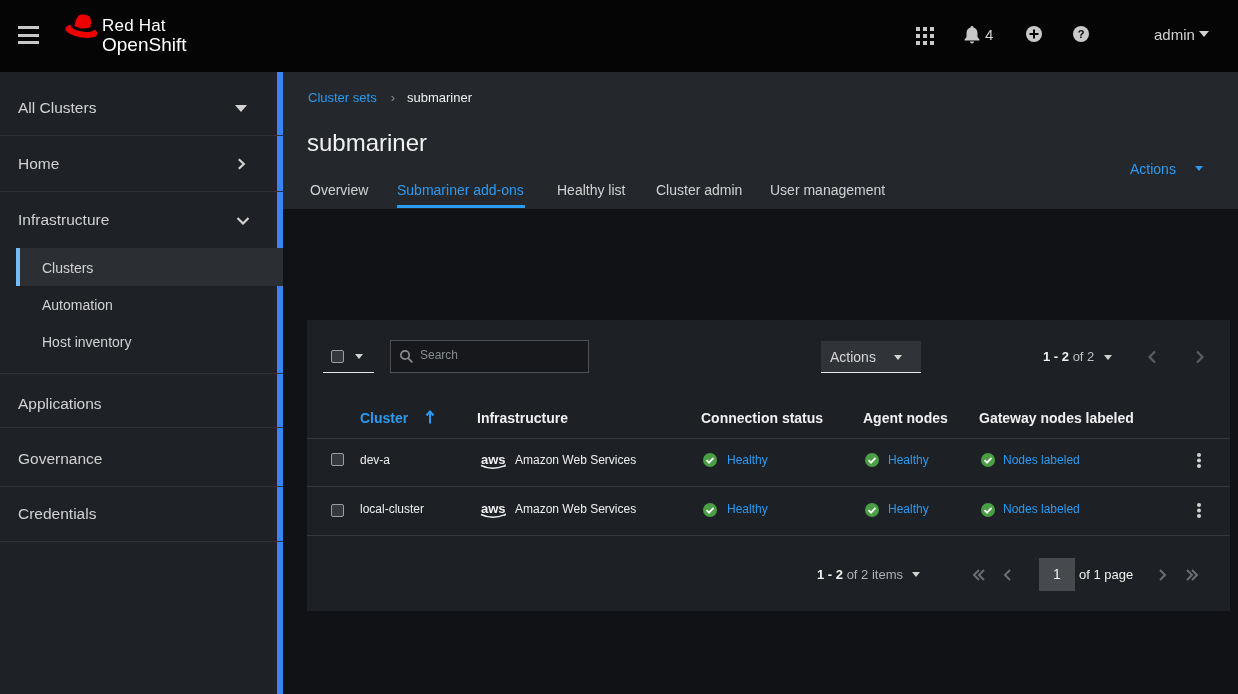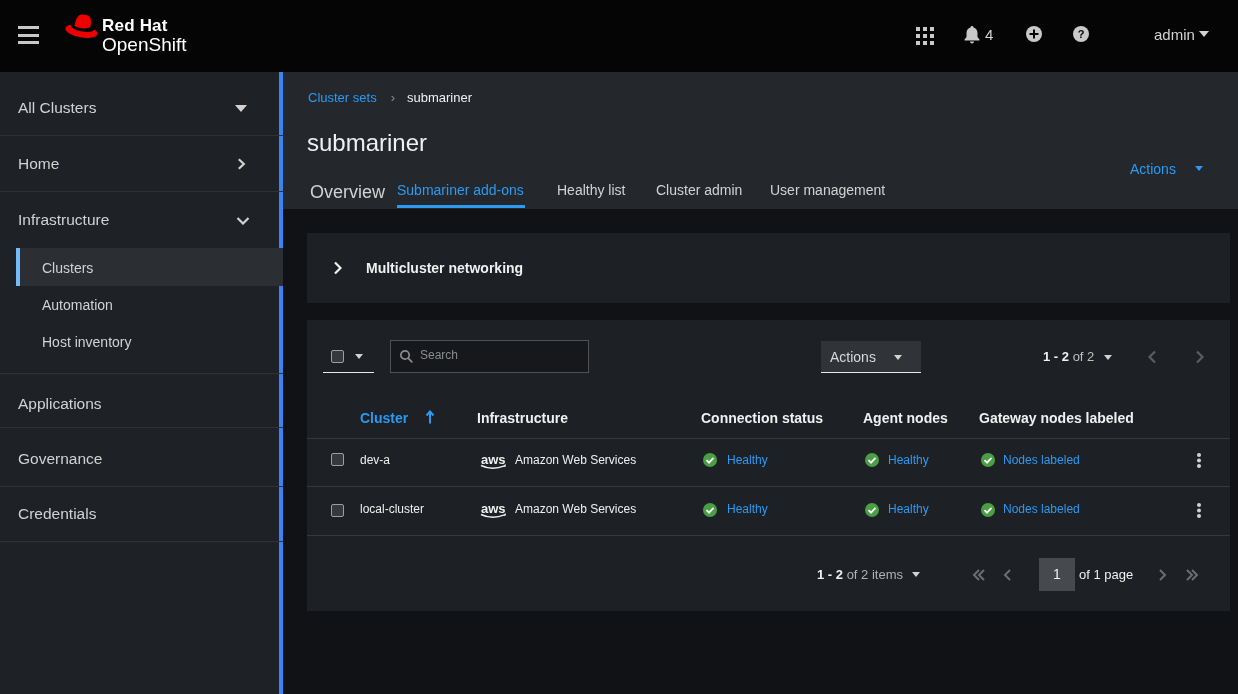--- a/index.html
+++ b/index.html
@@ -1,19 +1,19 @@
 <!DOCTYPE html>
 <html><head>
 <meta charset="utf-8">
 <style>
   * { margin:0; padding:0; box-sizing:border-box; }
   html,body { width:1238px; height:694px; overflow:hidden; background:#101216; font-family:"Liberation Sans", sans-serif; }
   .abs { position:absolute; }
   #masthead { position:absolute; left:0; top:0; width:1238px; height:72px; background:#050505; }
-  #sidebar { position:absolute; left:0; top:72px; width:283px; height:622px; background:#1e2126; border-right:4px solid #3b82f6; }
+  #sidebar { position:absolute; left:0; top:72px; width:283px; height:622px; background:#1e2126; border-right:6px solid #3b82f6; }
   #pagehead { position:absolute; left:283px; top:72px; width:955px; height:137px; background:#24282d; }
   #content { position:absolute; left:283px; top:209px; width:955px; height:485px; background:#101216; }
   .navborder { position:absolute; left:0; width:283px; height:1px; background:#2e3136; }
   .navitem { position:absolute; left:18px; font-size:15.5px; color:#d2d2d2; }
   .navsub { position:absolute; left:42px; font-size:14px; color:#d2d2d2; }
   .card { position:absolute; background:#1d2024; }
   .hdrcell { position:absolute; font-size:14px; font-weight:bold; color:#f0f0f0; }
   .cell { position:absolute; font-size:12px; color:#f0f0f0; }
   .link { color:#2b9af3; }
   .checkbox { position:absolute; width:13px; height:13px; background:#36393d; border:1px solid #9a9ea2; border-radius:2px; }
@@ -28,21 +28,21 @@
   <div class="abs" style="left:18px;top:33.5px;width:21px;height:3px;background:#c8c8c8"></div>
   <div class="abs" style="left:18px;top:41px;width:21px;height:3px;background:#c8c8c8"></div>
 
   <svg class="abs" style="left:65px;top:12px" width="36" height="30" viewBox="0 0 36 30">
     <g transform="rotate(10 17 17)">
       <ellipse cx="16.8" cy="19.2" rx="16.2" ry="6.3" fill="#e00"></ellipse>
       <ellipse cx="17.3" cy="14.6" rx="12.3" ry="5" fill="#050505"></ellipse>
       <path d="M9 15 C9.2 8.2 10.6 4.4 13.2 3.3 C16.2 2.1 19.8 2.2 22.2 3.5 C24.2 4.9 25 8.3 25 13.9 C20.4 16.9 13.2 17 9 15 Z" fill="#e00"></path>
     </g>
   </svg>
-  <div class="abs" style="left:102px;top:16px;font-size:17px;font-weight:bold;color:#fff;letter-spacing:0.2px">Red Hat</div>
+  <div class="abs" style="left:102px;top:16px;font-size:17px;font-weight:normal;color:#fff;letter-spacing:0.2px">Red Hat</div>
   <div class="abs" style="left:102px;top:33.5px;font-size:19px;font-weight:400;color:#fff">OpenShift</div>
 
   <svg class="abs" style="left:916px;top:27px" width="18" height="18" viewBox="0 0 18 18" fill="#c9c9c9">
     <rect x="0" y="0" width="4" height="4"></rect>
       <rect x="7" y="0" width="4" height="4"></rect>
       <rect x="14" y="0" width="4" height="4"></rect>
     <rect x="0" y="7" width="4" height="4"></rect>
       <rect x="7" y="7" width="4" height="4"></rect>
       <rect x="14" y="7" width="4" height="4"></rect>
     <rect x="0" y="14" width="4" height="4"></rect>
@@ -95,36 +95,30 @@
   <div class="navborder" style="top:469px"></div>
 </div>
 
 <div id="pagehead">
 
   <div class="abs" style="left:25px;top:18px;font-size:13px"><span class="link">Cluster sets</span><span style="color:#8a8d90;padding:0 12px 0 14px;font-size:13px">›</span><span style="color:#f0f0f0">submariner</span></div>
   <div class="abs" style="left:24px;top:56.5px;font-size:24px;color:#f0f0f0">submariner</div>
   <div class="abs" style="left:847px;top:89px;font-size:14px;color:#2b9af3">Actions</div>
   <div class="abs caret" style="left:912px;top:93.5px;border-left-width:4.5px;border-right-width:4.5px;border-top-width:5.5px;border-top-color:#2b9af3"></div>
 
-  <div class="abs" style="left:27px;top:110px;font-size:18px;color:#d2d2d2">Overview</div>
+  <div class="abs" style="left:27px;top:110px;font-size:14px;color:#d2d2d2">Overview</div>
   <div class="abs" style="left:114px;top:110px;font-size:14px;color:#2b9af3">Submariner add-ons</div>
   <div class="abs" style="left:114px;top:133px;width:128px;height:3px;background:#2b9af3"></div>
   <div class="abs" style="left:274px;top:110px;font-size:14px;color:#d2d2d2">Healthy list</div>
   <div class="abs" style="left:373px;top:110px;font-size:14px;color:#d2d2d2">Cluster admin</div>
   <div class="abs" style="left:487px;top:110px;font-size:14px;color:#d2d2d2">User management</div>
 </div>
 
 <div id="content">
 
-  <div class="card" style="left:24px;top:24px;width:923px;height:70px">
-    <svg class="abs" style="left:26px;top:28px" width="9" height="14" viewBox="0 0 9 14">
-        <path d="M2 1.5 L7.5 7 L2 12.5" stroke="#f0f0f0" stroke-width="2.2" fill="none"></path>
-      </svg>
-    <div class="abs" style="left:59px;top:26.5px;font-size:14px;font-weight:bold;color:#f0f0f0">Multicluster networking</div>
-  </div>
 
   <div class="card" style="left:24px;top:111px;width:923px;height:291px">
 
     <div class="checkbox" style="left:24px;top:30px"></div>
     <div class="abs caret" style="left:48px;top:34px;border-left-width:4.5px;border-right-width:4.5px;border-top-width:5.5px"></div>
     <div class="abs" style="left:16px;top:52px;width:51px;height:1px;background:#e8e8e8"></div>
     <div class="abs" style="left:83px;top:20px;width:199px;height:33px;background:#16181c;border:1px solid #4f5255"></div>
     <svg class="abs" style="left:92px;top:29px" width="15" height="15" viewBox="0 0 15 15">
         <circle cx="6" cy="6" r="4.2" stroke="#8a8d90" stroke-width="1.7" fill="none"></circle>
         <path d="M9.2 9.2 L13.3 13.3" stroke="#8a8d90" stroke-width="1.7"></path>

